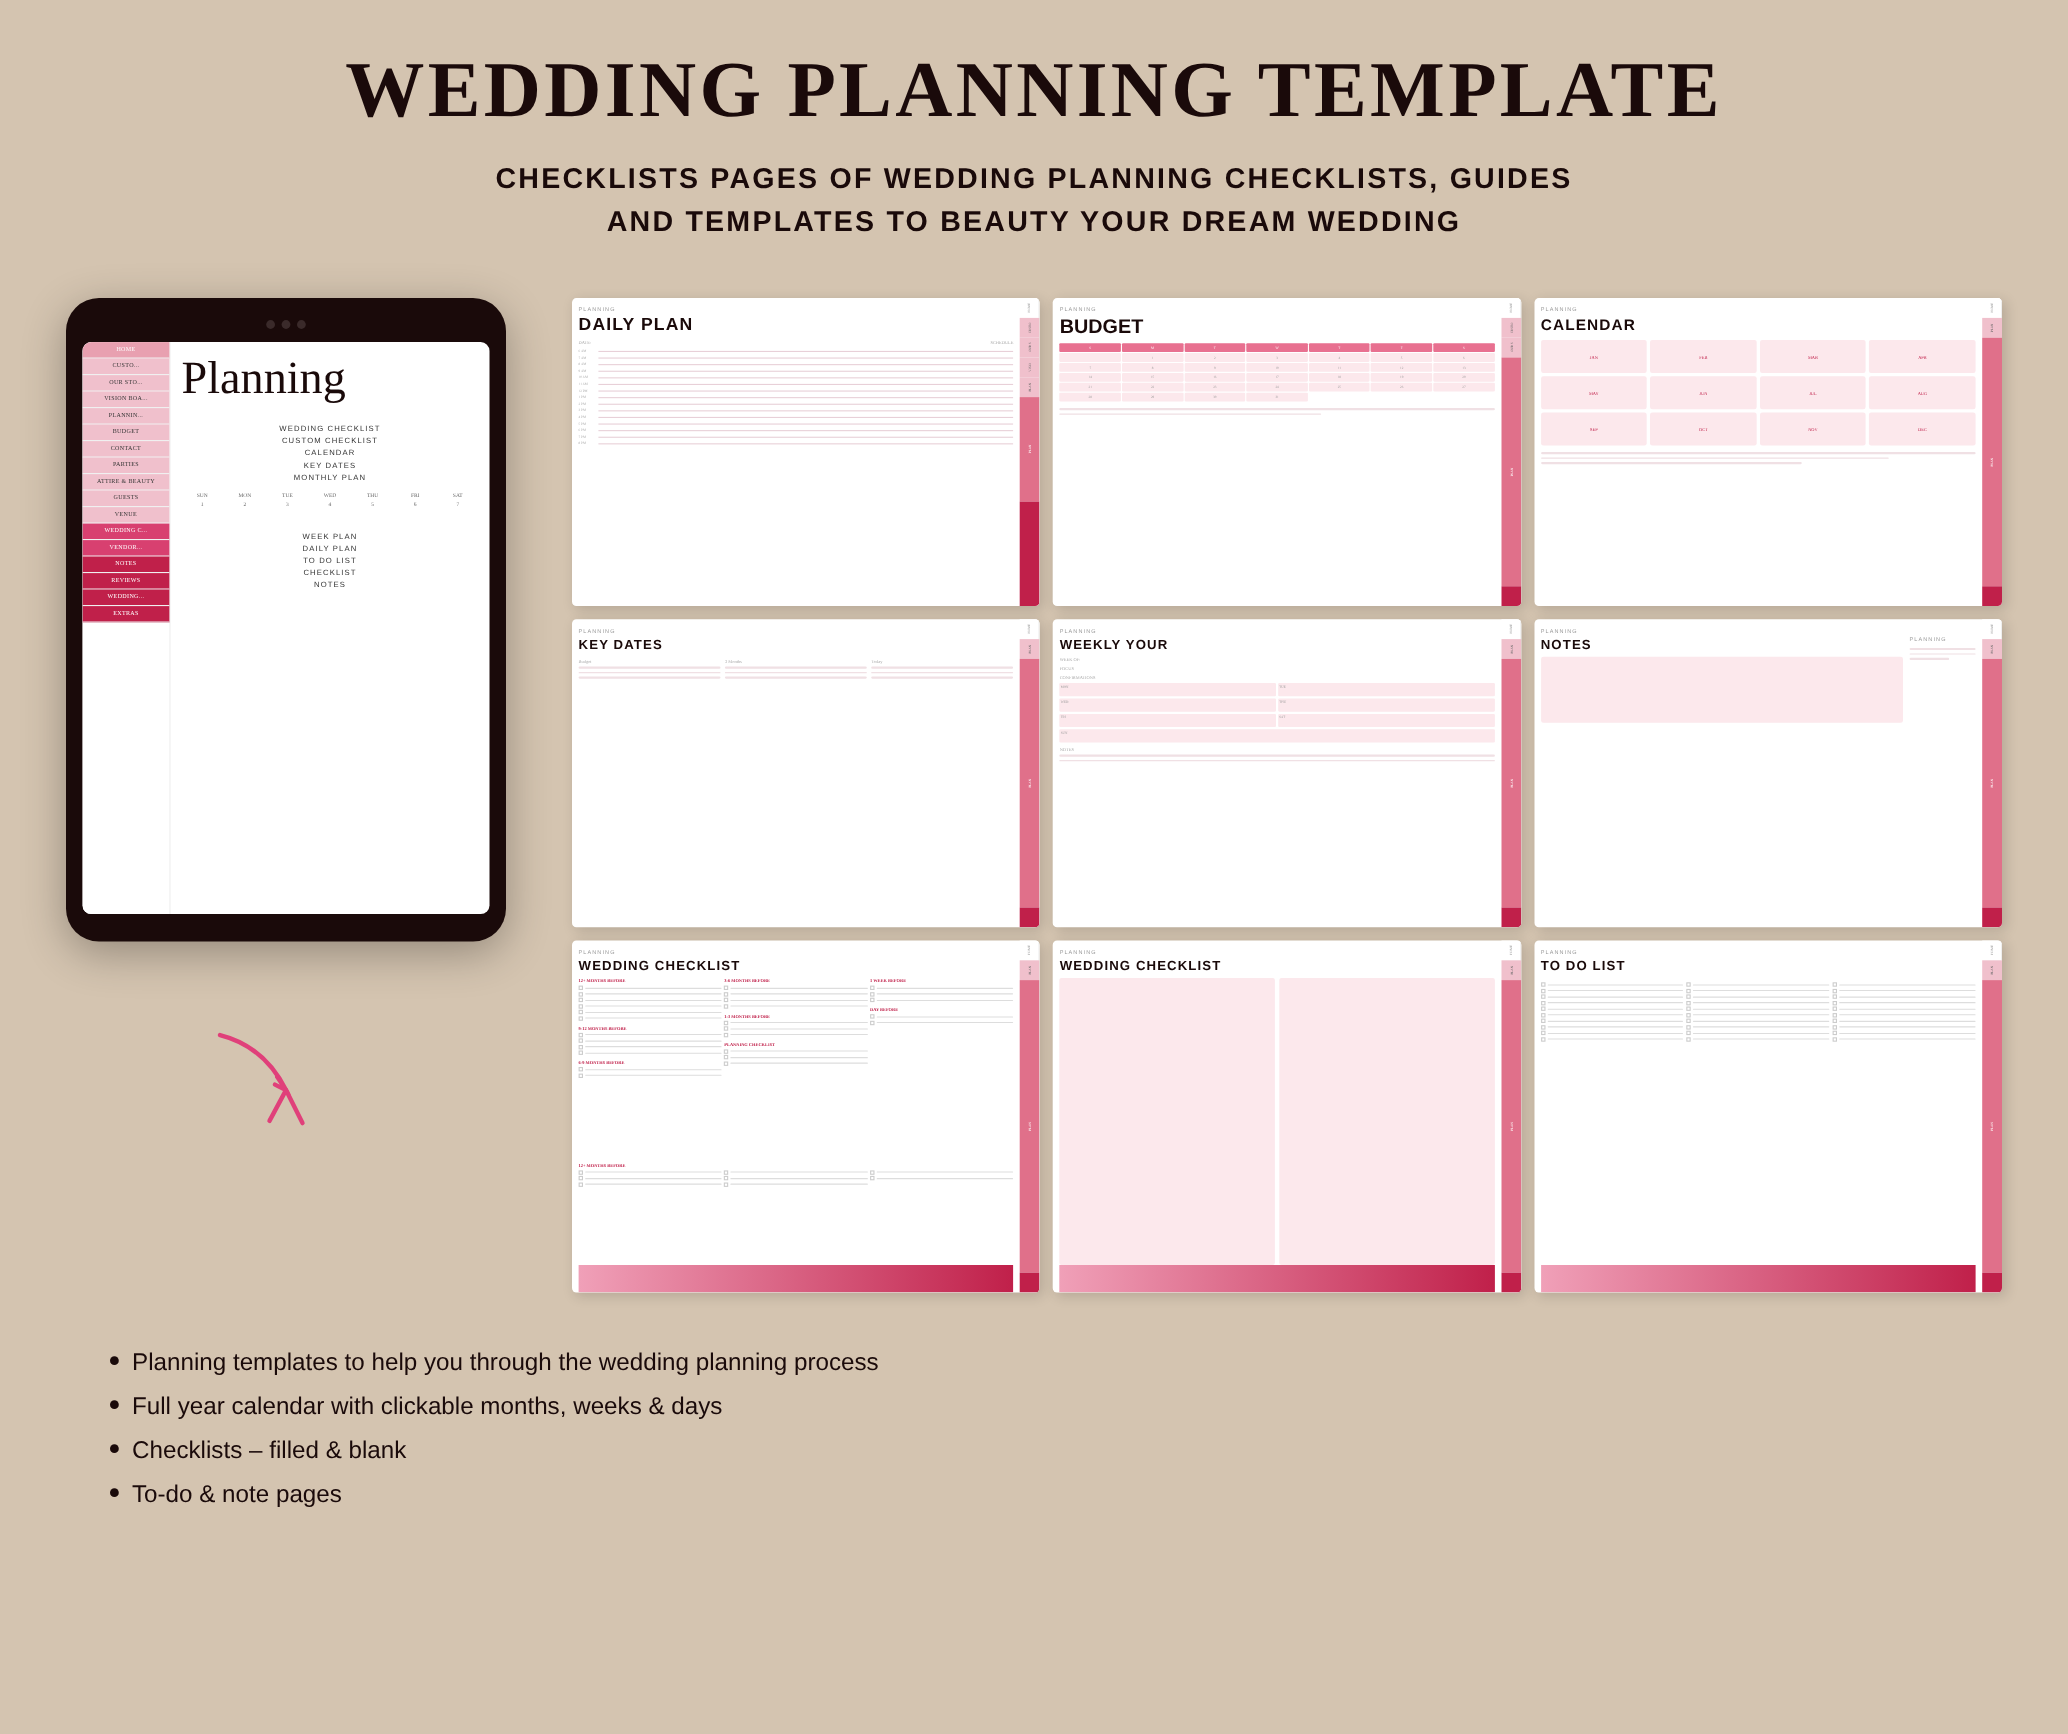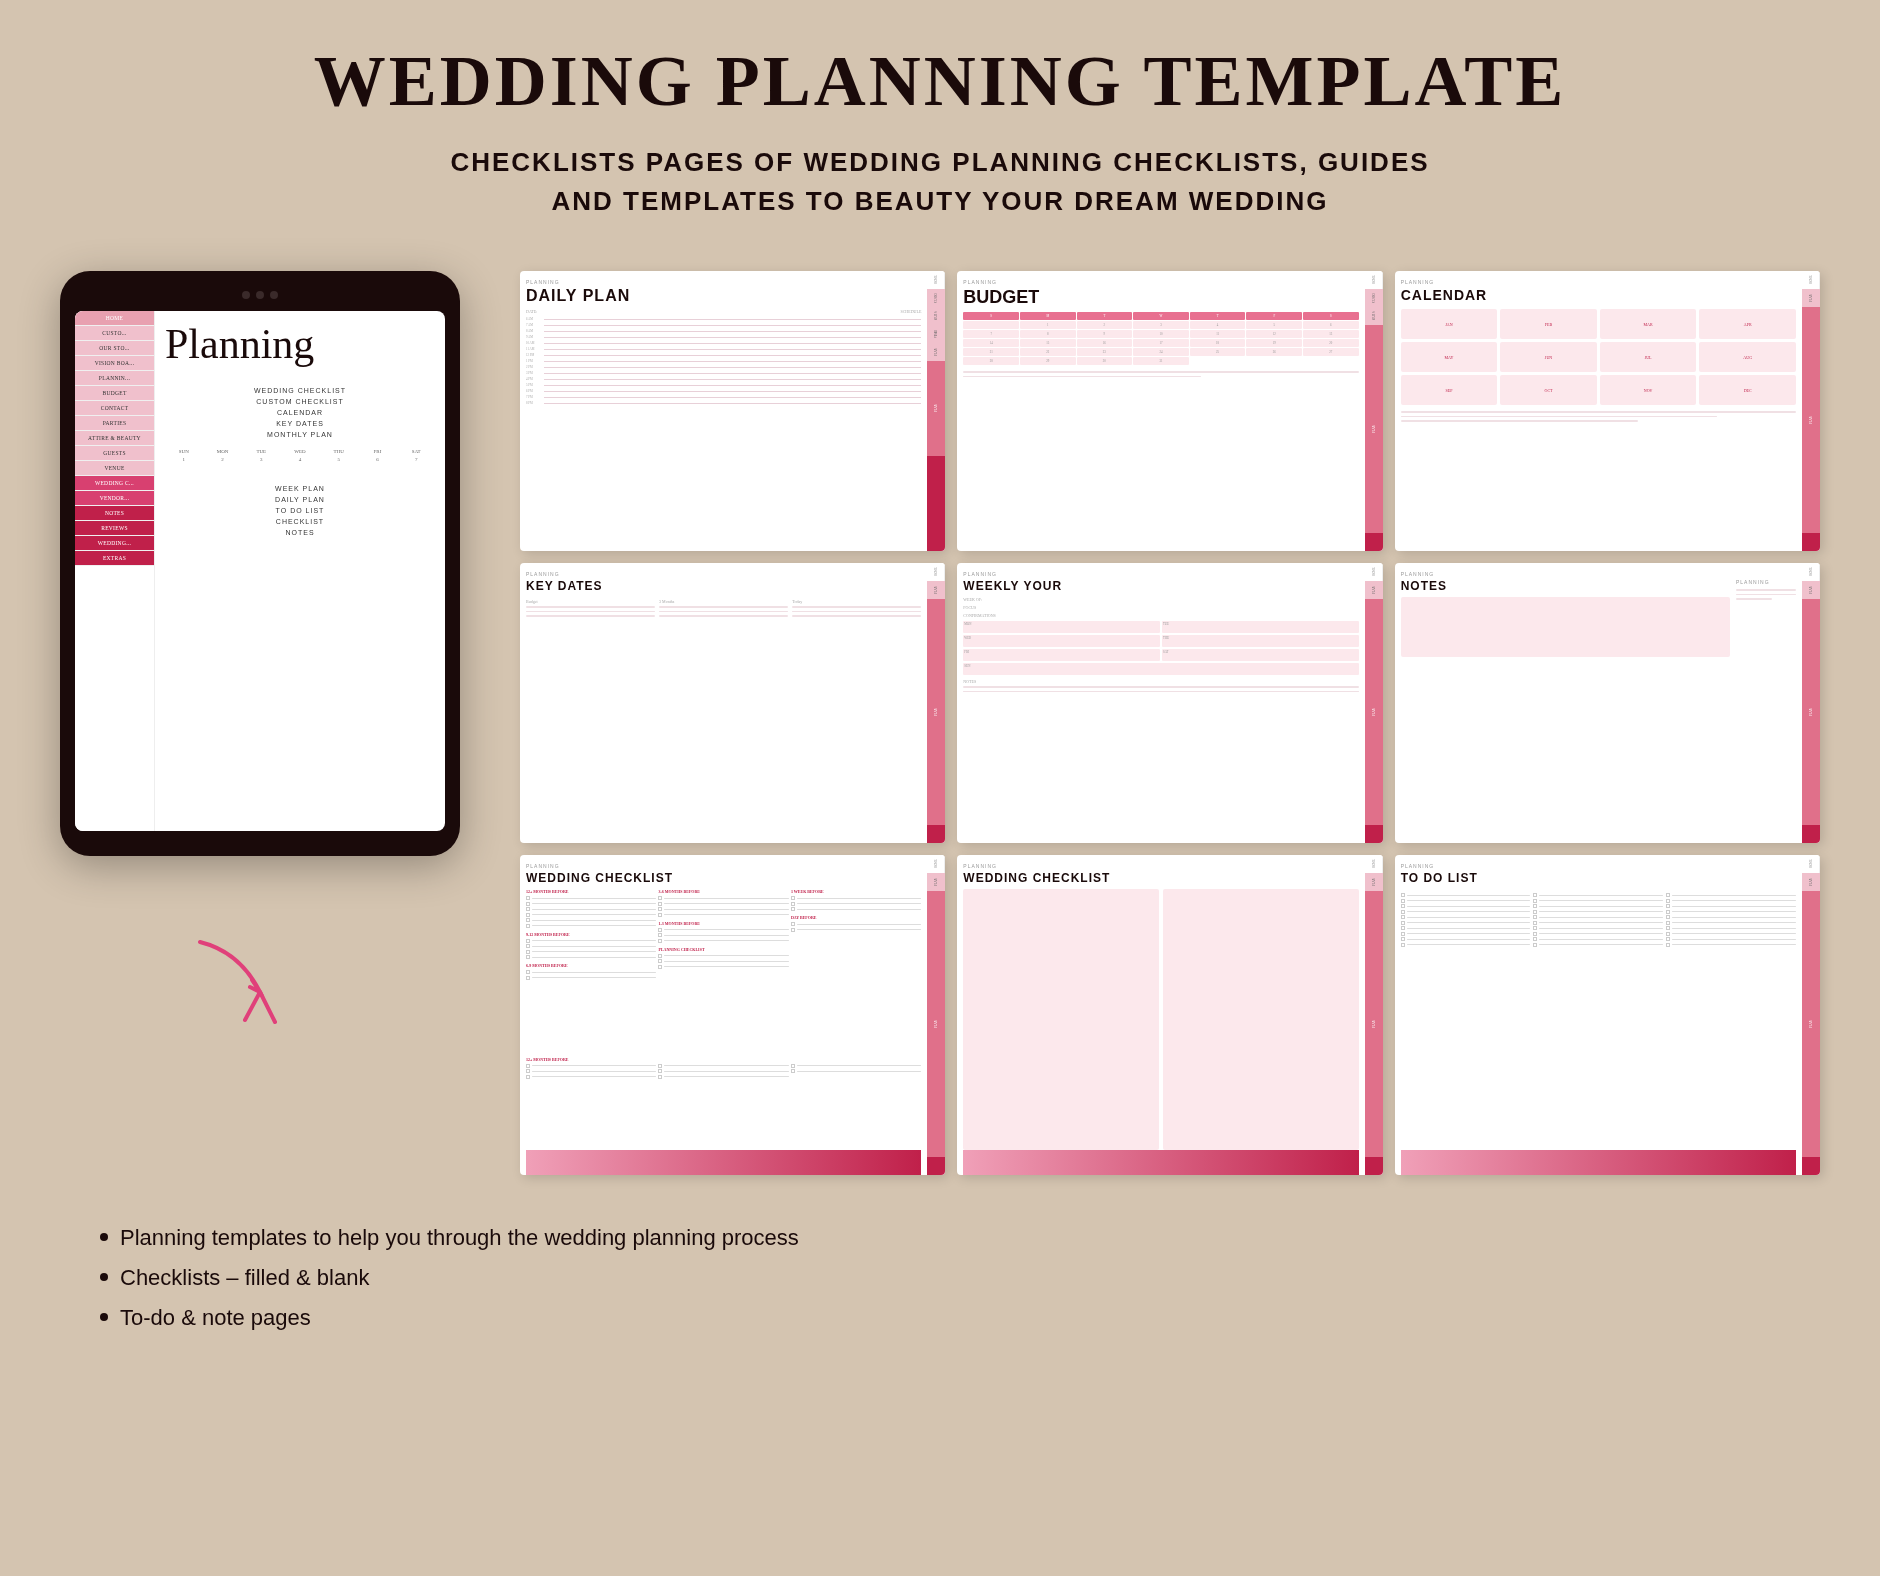--- a/index.html
+++ b/index.html
@@ -1107,19 +1107,23 @@
 
 </div>
 
 <div class="bullet-section">
   <div class="bullet-item">
     <div class="bullet-dot"></div>
     <span>Planning templates to help you through the wedding planning process</span>
   </div>
   <div class="bullet-item">
     <div class="bullet-dot"></div>
+    <span>Full year calendar with clickable months, weeks &amp; days</span>
+  </div>
+  <div class="bullet-item">
+    <div class="bullet-dot"></div>
     <span>Checklists – filled &amp; blank</span>
   </div>
   <div class="bullet-item">
     <div class="bullet-dot"></div>
     <span>To-do &amp; note pages</span>
   </div>
 </div>
 
 </body></html>

